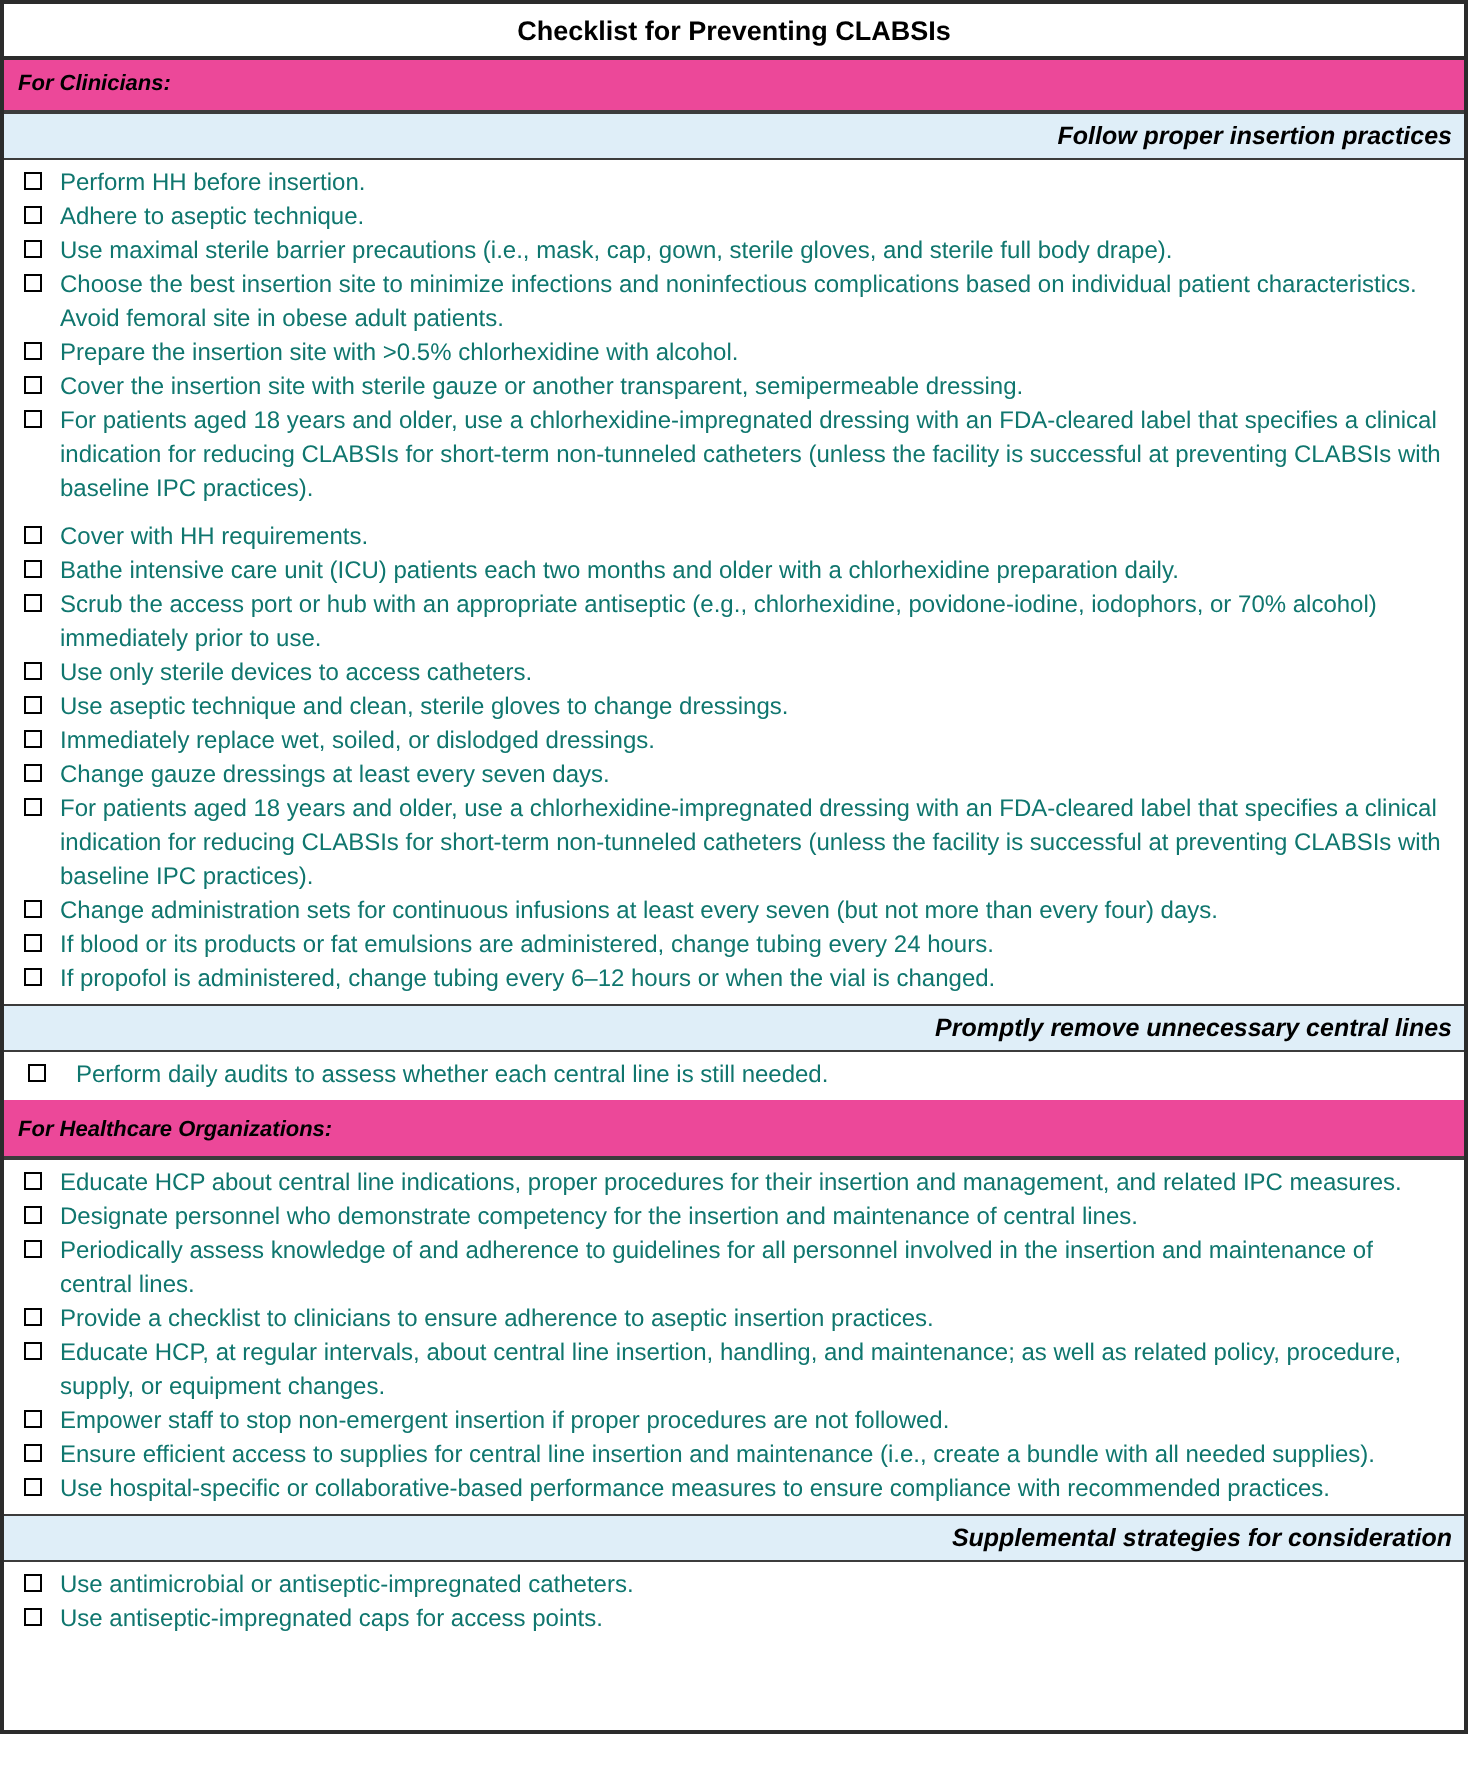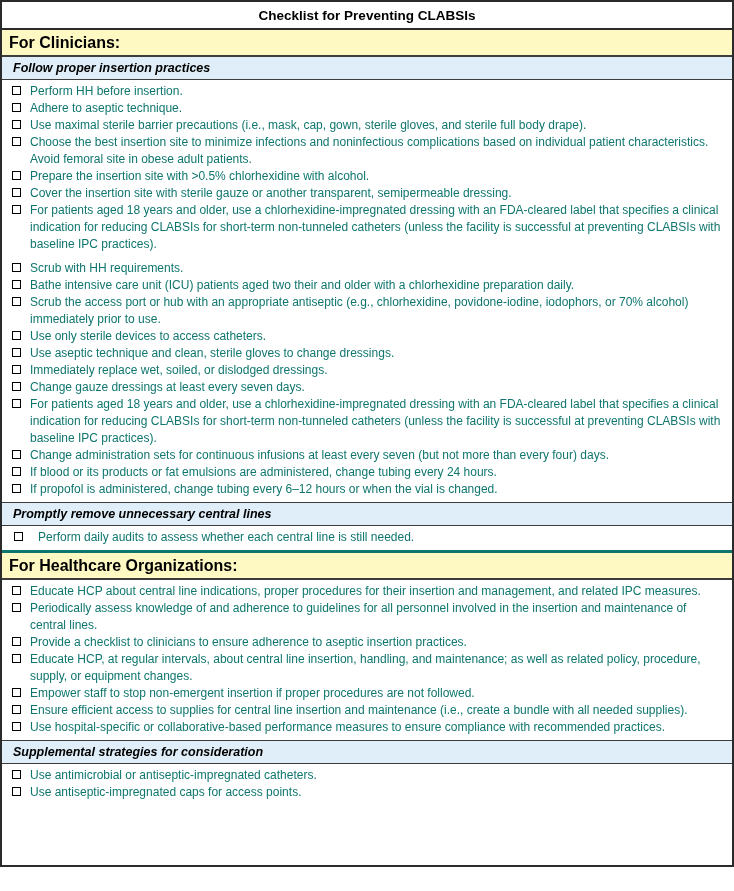--- a/index.html
+++ b/index.html
@@ -25,43 +25,45 @@
     align-items: center;
     justify-content: center;
     font-size: 13.5px;
     font-weight: bold;
     color: #000;
     border-bottom: 2px solid #2b2b2b;
     background: #ffffff;
   }
 
   .section + .section {
-    border-top: 3px solid #0f766e;
+    border-top: 3px solid #ec4899;
   }
 
   .sec-header {
-    background: #fef9c3;
-    font-size: 16px;
+    background: #ec4899;
+    font-size: 11px;
     font-weight: bold;
     color: #000;
     line-height: 17px;
     padding: 4px 6px 4px 7px;
     border-bottom: 2px solid #3c3c3c;
+    font-style: italic;
   }
 
   .sub-header {
     background: #dfeef8;
     font-size: 12.5px;
     font-weight: bold;
     font-style: italic;
     color: #000;
     line-height: 16px;
     padding: 3px 6px 3px 11px;
     border-top: 1px solid #3c3c3c;
     border-bottom: 1px solid #3c3c3c;
+    text-align: right;
   }
   .sec-header + .sub-header { border-top: none; }
 
   ul.items {
     list-style: none;
     margin: 0;
     padding: 3px 8px 4px 9px;
     background: #ffffff;
   }
   ul.items li {
@@ -95,41 +97,42 @@
         <ul class="items">
           <li><span class="cb"></span><span>Perform HH before insertion.</span></li>
           <li><span class="cb"></span><span>Adhere to aseptic technique.</span></li>
           <li><span class="cb"></span><span>Use maximal sterile barrier precautions (i.e., mask, cap, gown, sterile gloves, and sterile full body drape).</span></li>
           <li><span class="cb"></span><span>Choose the best insertion site to minimize infections and noninfectious complications based on individual patient characteristics. Avoid femoral site in obese adult patients.</span></li>
           <li><span class="cb"></span><span>Prepare the insertion site with &gt;0.5% chlorhexidine with alcohol.</span></li>
           <li><span class="cb"></span><span>Cover the insertion site with sterile gauze or another transparent, semipermeable dressing.</span></li>
           <li><span class="cb"></span><span>For patients aged 18 years and older, use a chlorhexidine-impregnated dressing with an FDA-cleared label that specifies a clinical indication for reducing CLABSIs for short-term non-tunneled catheters (unless the facility is successful at preventing CLABSIs with baseline IPC practices).</span></li>
         </ul>
         <ul class="items">
-          <li><span class="cb"></span><span>Scrub with HH requirements.</span></li>
-          <li><span class="cb"></span><span>Bathe intensive care unit (ICU) patients aged two their and older with a chlorhexidine preparation daily.</span></li>
+          <li><span class="cb"></span><span>Cover with HH requirements.</span></li>
+          <li><span class="cb"></span><span>Bathe intensive care unit (ICU) patients each two months and older with a chlorhexidine preparation daily.</span></li>
           <li><span class="cb"></span><span>Scrub the access port or hub with an appropriate antiseptic (e.g., chlorhexidine, povidone-iodine, iodophors, or 70% alcohol) immediately prior to use.</span></li>
           <li><span class="cb"></span><span>Use only sterile devices to access catheters.</span></li>
           <li><span class="cb"></span><span>Use aseptic technique and clean, sterile gloves to change dressings.</span></li>
           <li><span class="cb"></span><span>Immediately replace wet, soiled, or dislodged dressings.</span></li>
           <li><span class="cb"></span><span>Change gauze dressings at least every seven days.</span></li>
           <li><span class="cb"></span><span>For patients aged 18 years and older, use a chlorhexidine-impregnated dressing with an FDA-cleared label that specifies a clinical indication for reducing CLABSIs for short-term non-tunneled catheters (unless the facility is successful at preventing CLABSIs with baseline IPC practices).</span></li>
           <li><span class="cb"></span><span>Change administration sets for continuous infusions at least every seven (but not more than every four) days.</span></li>
           <li><span class="cb"></span><span>If blood or its products or fat emulsions are administered, change tubing every 24 hours.</span></li>
           <li><span class="cb"></span><span>If propofol is administered, change tubing every 6–12 hours or when the vial is changed.</span></li>
         </ul>
         <div class="sub-header">Promptly remove unnecessary central lines</div>
         <ul class="items items--wide">
           <li><span class="cb"></span><span>Perform daily audits to assess whether each central line is still needed.</span></li>
         </ul>
       </section>
       <section class="section">
         <div class="sec-header">For Healthcare Organizations:</div>
         <ul class="items">
           <li><span class="cb"></span><span>Educate HCP about central line indications, proper procedures for their insertion and management, and related IPC measures.</span></li>
+          <li><span class="cb"></span><span>Designate personnel who demonstrate competency for the insertion and maintenance of central lines.</span></li>
           <li><span class="cb"></span><span>Periodically assess knowledge of and adherence to guidelines for all personnel involved in the insertion and maintenance of central lines.</span></li>
           <li><span class="cb"></span><span>Provide a checklist to clinicians to ensure adherence to aseptic insertion practices.</span></li>
           <li><span class="cb"></span><span>Educate HCP, at regular intervals, about central line insertion, handling, and maintenance; as well as related policy, procedure, supply, or equipment changes.</span></li>
           <li><span class="cb"></span><span>Empower staff to stop non-emergent insertion if proper procedures are not followed.</span></li>
           <li><span class="cb"></span><span>Ensure efficient access to supplies for central line insertion and maintenance (i.e., create a bundle with all needed supplies).</span></li>
           <li><span class="cb"></span><span>Use hospital-specific or collaborative-based performance measures to ensure compliance with recommended practices.</span></li>
         </ul>
         <div class="sub-header">Supplemental strategies for consideration</div>
         <ul class="items">
           <li><span class="cb"></span><span>Use antimicrobial or antiseptic-impregnated catheters.</span></li>

